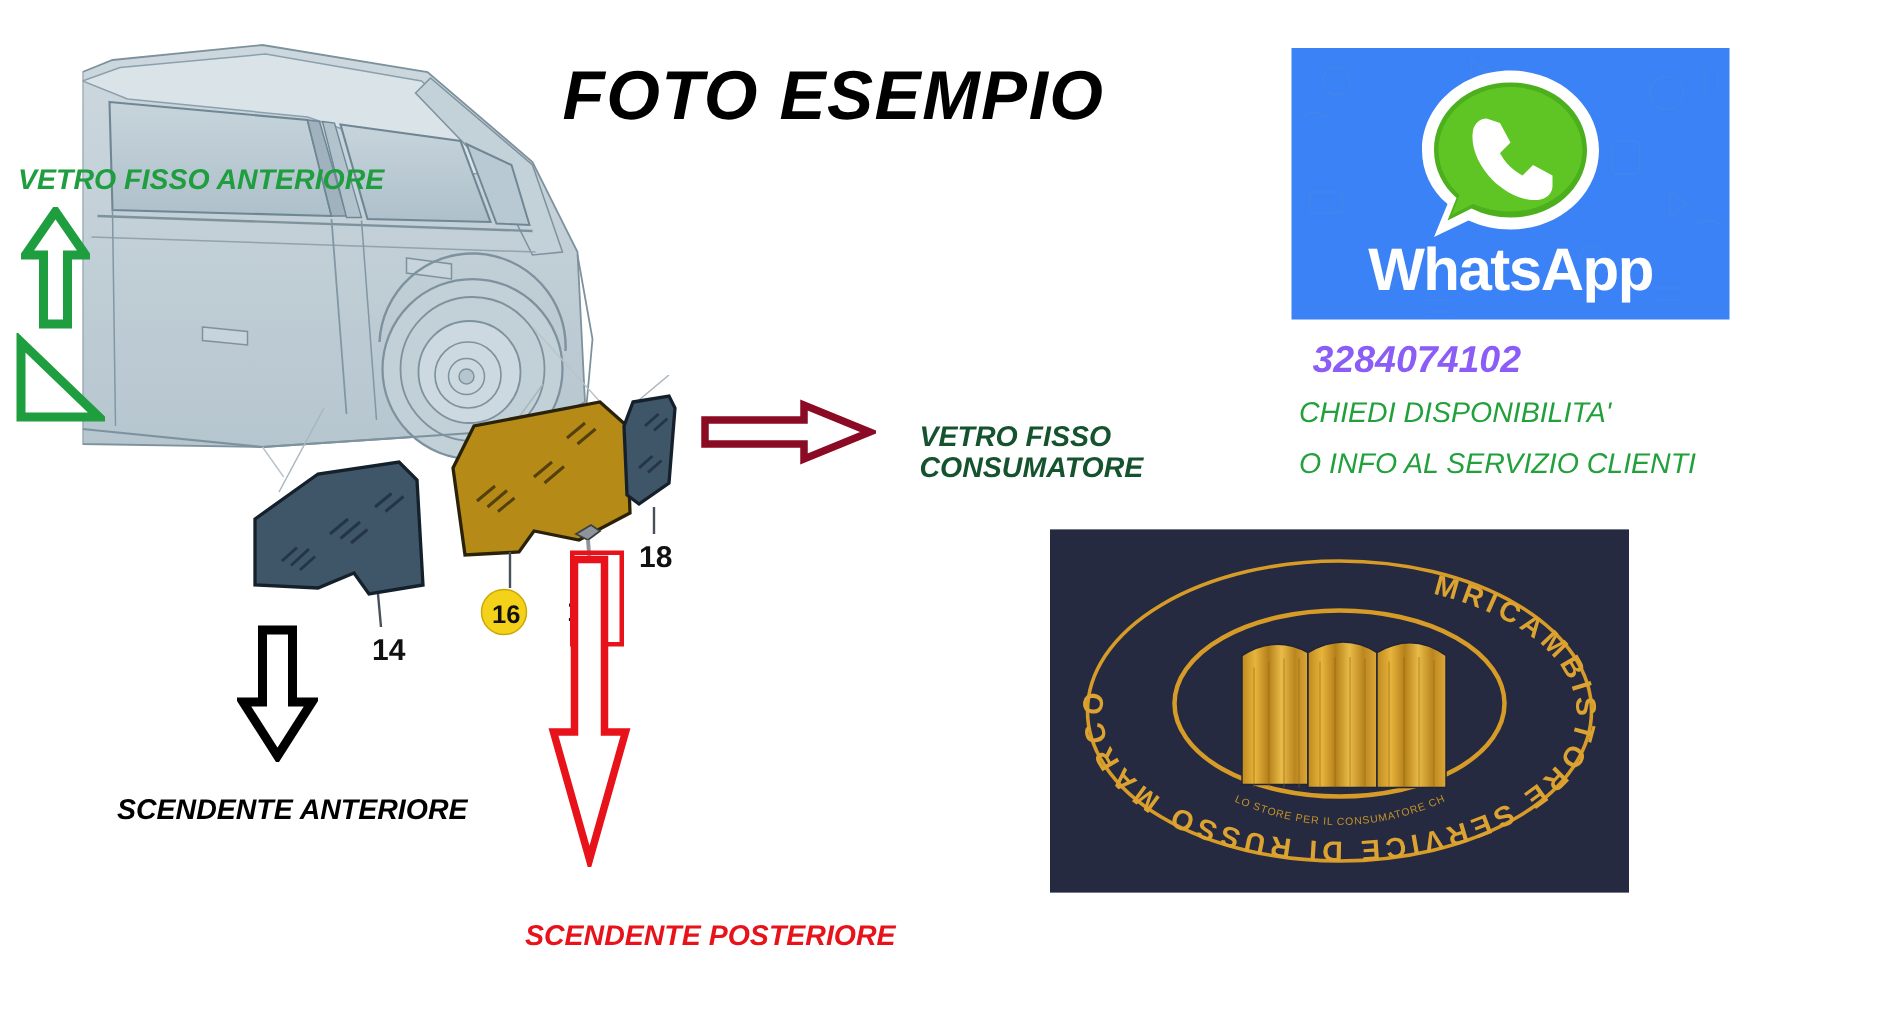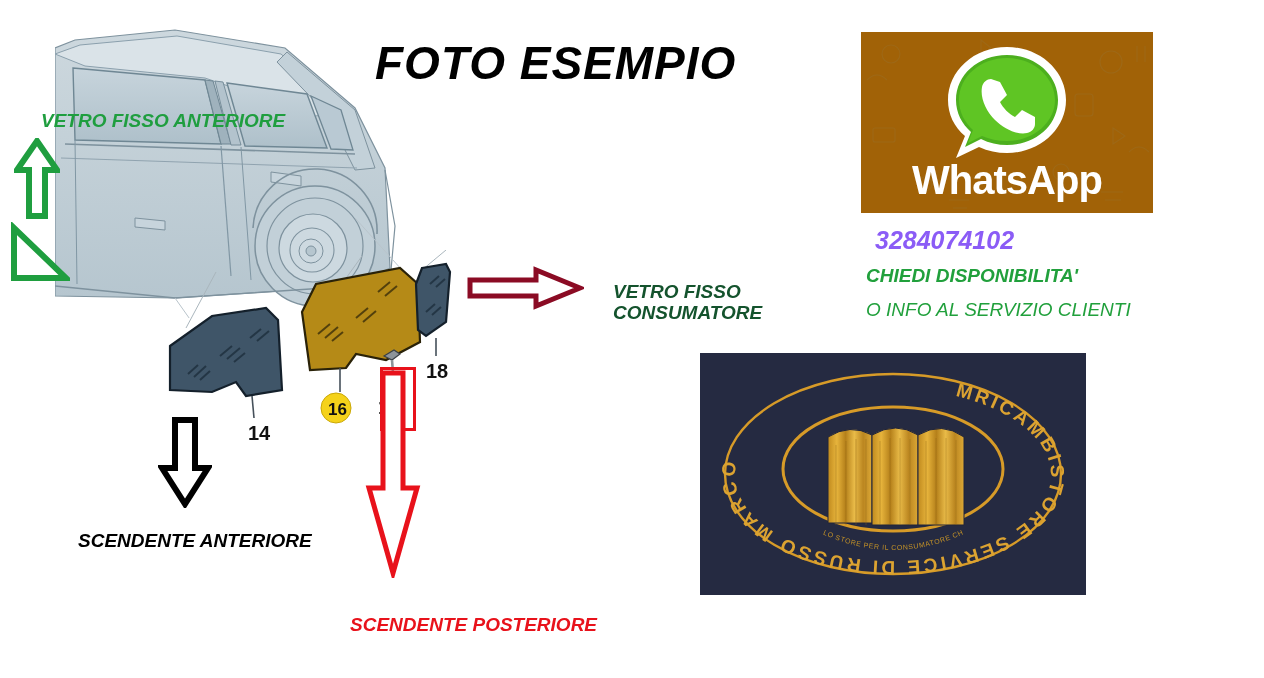--- a/index.html
+++ b/index.html
@@ -13,44 +13,44 @@
 
   
   #car-wrap{left:55px;top:18px;width:360px;height:300px;}
   #car-wrap svg{display:block;}
 
   
   #parts-wrap{left:150px;top:250px;width:330px;height:200px;}
 
   
   .lbl{font-weight:bold;font-style:italic;white-space:nowrap;line-height:1.12;}
-  #lbl-vfa{left:12px;top:110px;font-size:19px;color:#1f9e3f;margin-left:29px;}
+  #lbl-vfa{left:12px;top:110px;font-size:19px;color:#1f9e3f;}
   #lbl-vfp{left:613px;top:281px;font-size:19px;color:#14532d;}
   #lbl-sa{left:78px;top:530px;font-size:19px;color:#000000;}
   #lbl-sp{left:350px;top:614px;font-size:19px;color:#e8121b;font-style:italic;}
 
   
   #arrow-green{left:14px;top:138px;}
   #tri-green{left:8px;top:222px;}
   #arrow-red-right{left:466px;top:266px;}
   #arrow-black-down{left:158px;top:416px;}
   #arrow-red-down{left:365px;top:370px;}
   #box-17{left:380px;top:367px;width:30px;height:58px;border:3px solid #e8121b;}
 
   
   #wa-box{left:861px;top:32px;width:292px;height:181px;
-          background:#a16207;overflow:hidden;}
+          background:#3b82f6;overflow:hidden;}
   #wa-box .wa-texture{position:absolute;inset:0;opacity:.18;}
   #wa-logo{position:absolute;left:50%;top:10px;transform:translateX(-50%);}
   #wa-word{position:absolute;left:0;right:0;bottom:10px;text-align:center;
            color:#ffffff;font-size:40px;font-weight:bold;letter-spacing:-1px;}
 
   #wa-phone{left:875px;top:226px;font-size:25px;font-weight:bold;font-style:italic;
             color:#8b5cf6;white-space:nowrap;}
-  #wa-l1{left:866px;top:265px;font-size:19px;font-weight:bold;font-style:italic;
+  #wa-l1{left:866px;top:265px;font-size:19px;font-weight:normal;font-style:italic;
          color:#21a03c;white-space:nowrap;}
   #wa-l2{left:866px;top:299px;font-size:19px;font-weight:normal;font-style:italic;
          color:#21a03c;white-space:nowrap;}
 
   
   #brand-box{left:700px;top:353px;width:386px;height:242px;background:#252a41;}
   #brand-box svg{display:block;}
 </style>
 </head>
 <body>

